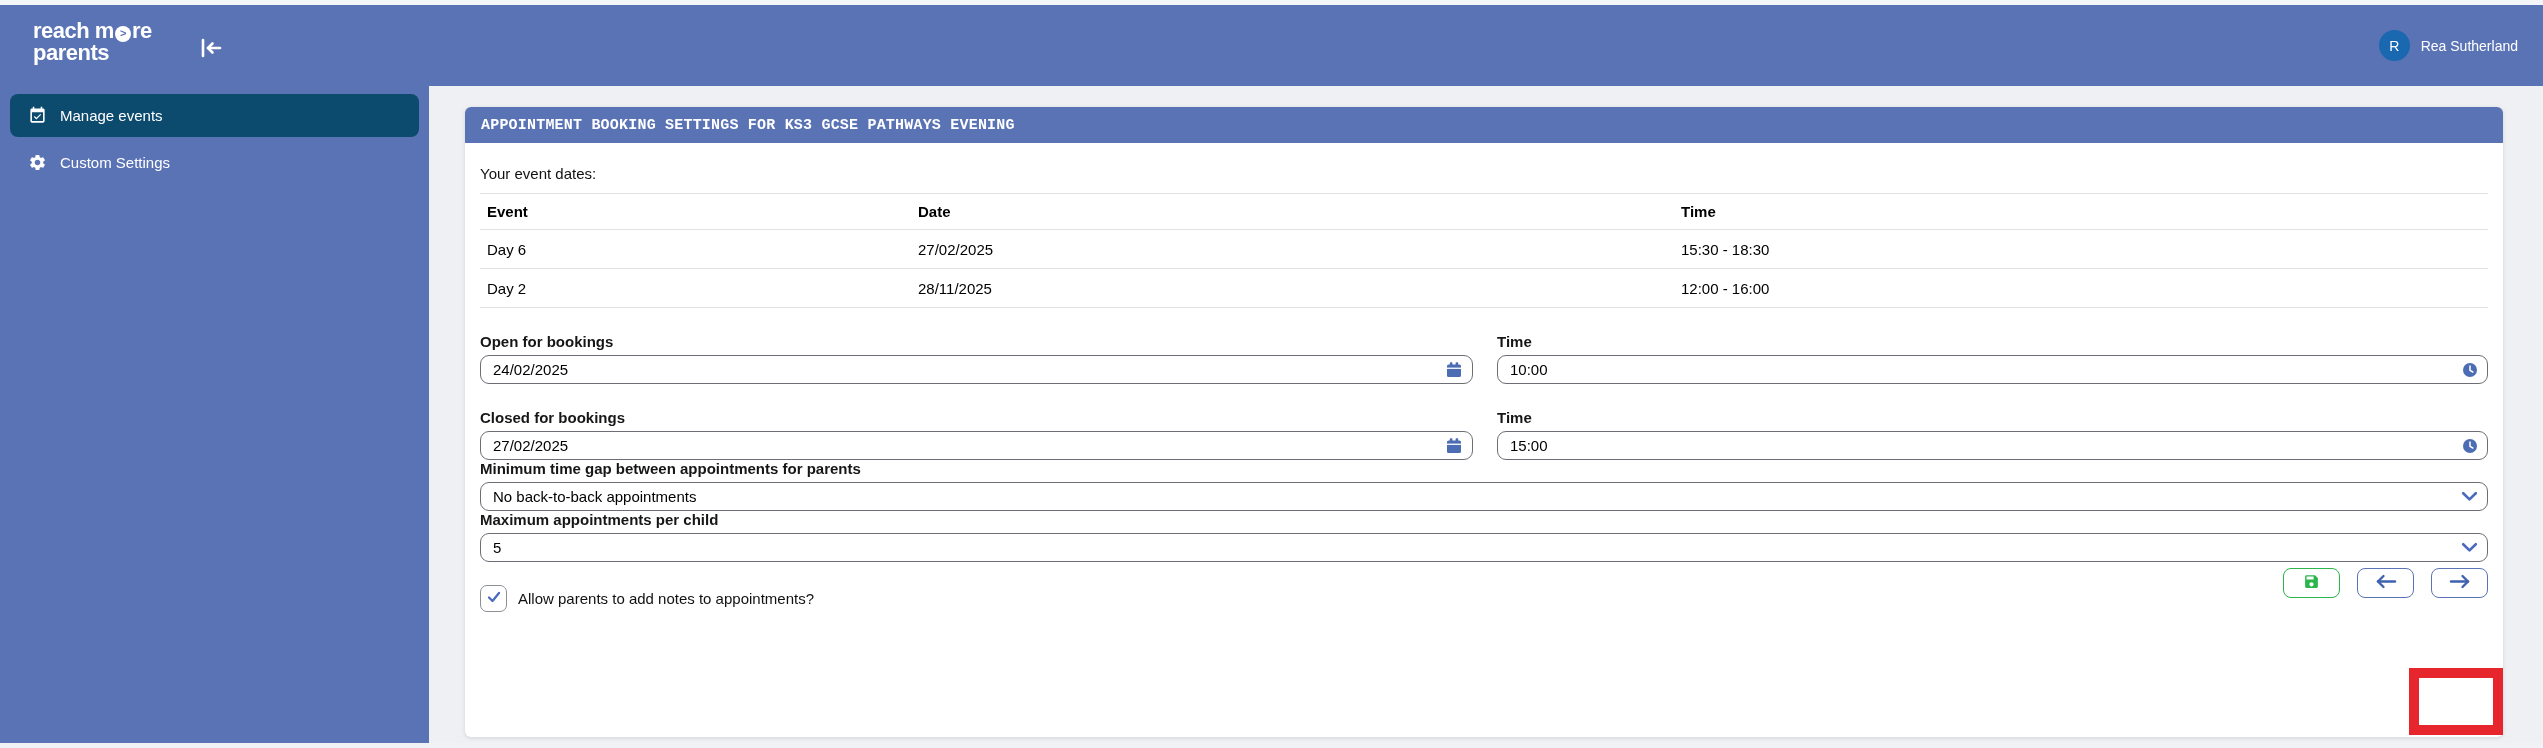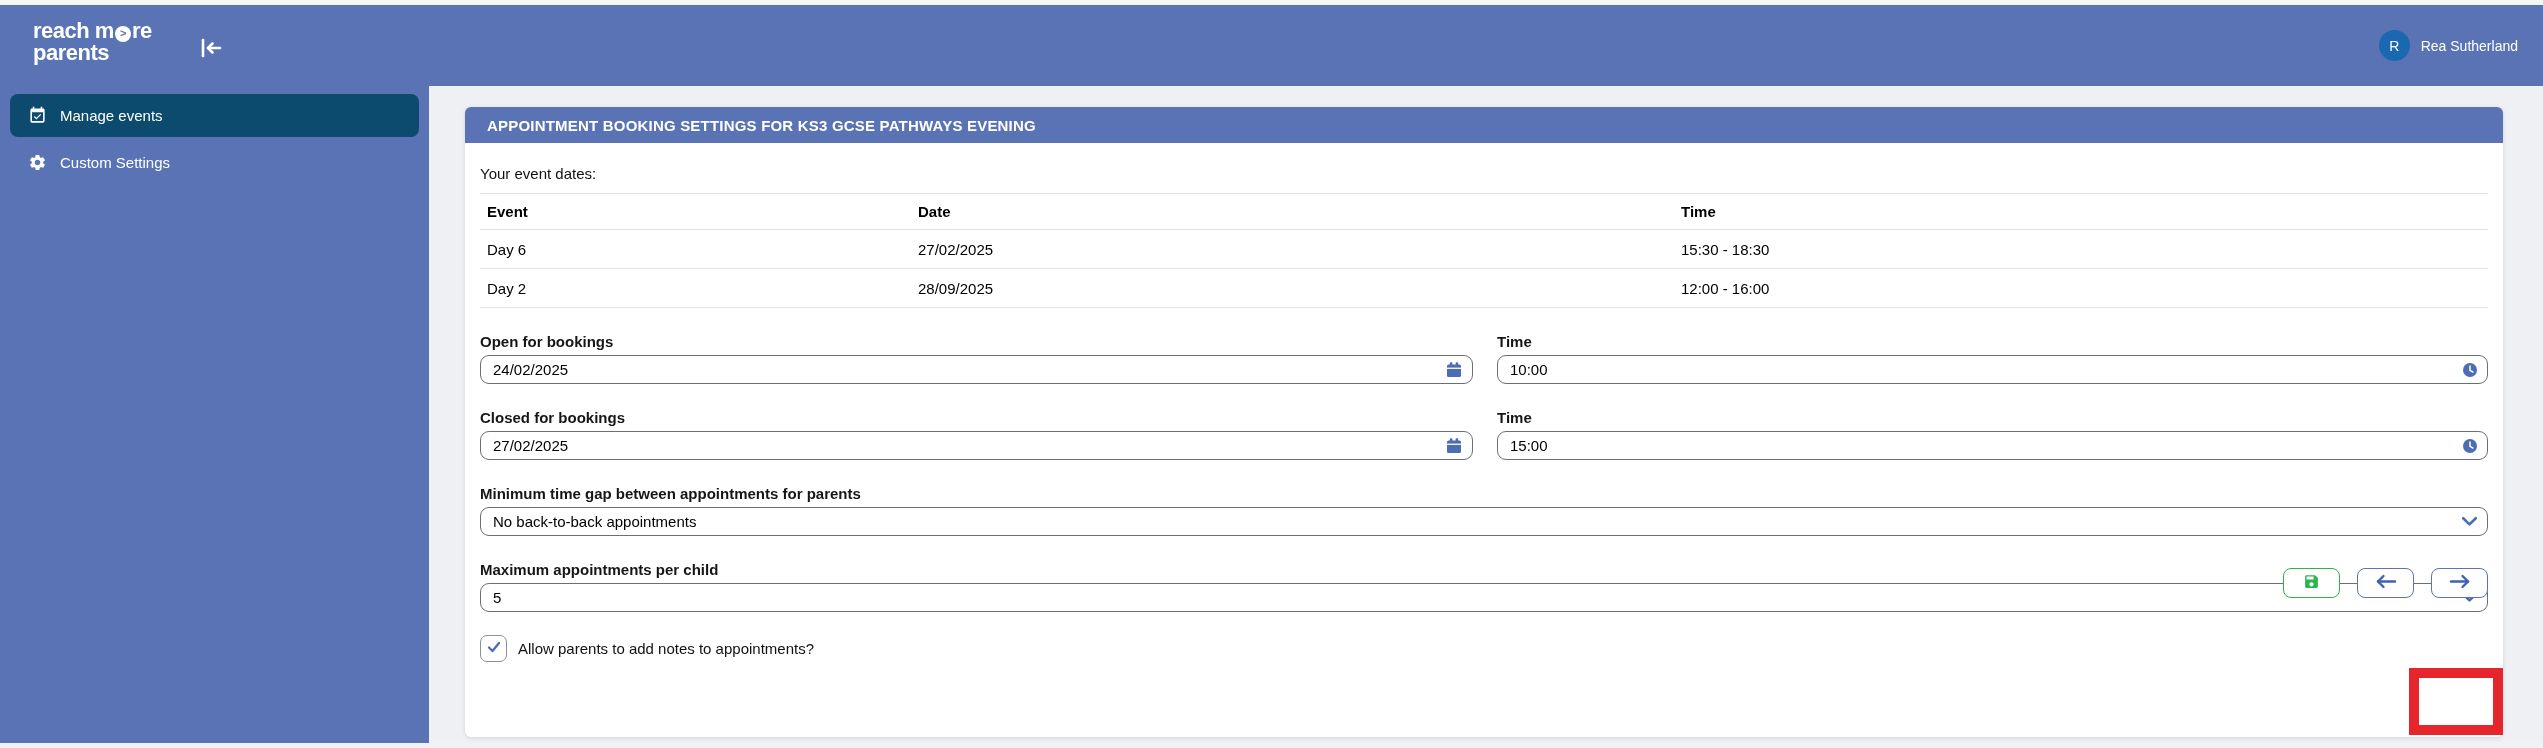--- a/index.html
+++ b/index.html
@@ -21,39 +21,39 @@
   
   .sidebar{position:absolute;top:86px;left:0;width:429px;bottom:5px;background:#5a73b4;}
   .side-item{margin:8px 10px 0 10px;height:43px;display:flex;align-items:center;gap:13px;color:#fff;font-size:15px;border-radius:8px;padding-left:17px;cursor:pointer;}
   .side-item.active{background:#0c4a6e;}
   .side-item.plain{height:38px;margin-top:6px;}
   .side-icon{width:20px;height:20px;display:flex;align-items:center;justify-content:center;}
   
   .panel{position:absolute;left:465px;top:107px;width:2038px;height:630px;background:#fff;border-radius:6px;
          box-shadow:0 1px 4px rgba(0,0,0,.12);}
   .panel-header{height:36px;background:#5a73b4;border-radius:6px 6px 0 0;display:flex;align-items:center;
-                padding:0 22px;color:#fff;font-weight:bold;font-size:15px;letter-spacing:.2px;}
+                padding:0 16px;color:#fff;font-weight:bold;font-size:15px;letter-spacing:.2px;font-family:Liberation Mono, monospace;}
   .panel-body{position:relative;height:474px;padding:0 15px;box-sizing:border-box;}
   .intro{padding-top:23px;font-size:15px;line-height:15px;color:#111;}
   
   .events-table{margin-top:12px;border-top:1px solid #e0e2e6;}
   .t-row{display:grid;grid-template-columns:431px 763px 1fr;align-items:center;border-bottom:1px solid #e0e2e6;font-size:15px;color:#000;}
   .t-row > div{padding-left:7px;}
   .t-head{height:35px;font-weight:bold;}
   .t-data{height:38px;}
   
   .field-row{display:flex;gap:24px;margin-top:25px;}
   .fcol-date{width:993px;}
   .fcol-time{flex:1;}
   .flabel{font-size:15px;color:#161616;margin-bottom:5px;font-weight:bold;}
   .finput{height:29px;border:1.5px solid #6b6f75;border-radius:9px;background:#fff;display:flex;align-items:center;
           padding:0 9px 0 12px;font-size:15px;color:#000;box-sizing:border-box;cursor:text;}
   .finput .grow{flex:1;}
   .icon-btn{display:flex;align-items:center;justify-content:center;cursor:pointer;}
-  .select-group{margin-top:25px;}
+  .select-group{}
   .checkbox-row{margin-top:23px;display:flex;align-items:center;gap:11px;}
   .checkbox{width:27px;height:27px;border:1.5px solid #8b9097;border-radius:7px;box-sizing:border-box;background:#fff;
             display:flex;align-items:center;justify-content:center;cursor:pointer;}
   .cb-label{font-size:15px;color:#111;}
   
   .buttons-row{position:absolute;right:15px;bottom:19px;display:flex;align-items:center;gap:17px;}
   .btn{width:57px;height:30px;border-radius:8px;background:#fff;display:flex;align-items:center;justify-content:center;
        box-sizing:border-box;cursor:pointer;padding:0;}
   .btn-save{border:1.5px solid #2bb54a;}
   .btn-nav{border:1.5px solid #5b74b8;}
@@ -116,21 +116,21 @@
         <div>Date</div>
         <div>Time</div>
       </div>
       <div class="t-row t-data">
         <div>Day 6</div>
         <div>27/02/2025</div>
         <div>15:30 - 18:30</div>
       </div>
       <div class="t-row t-data">
         <div>Day 2</div>
-        <div>28/09/2025</div>
+        <div>28/11/2025</div>
         <div>12:00 - 16:00</div>
       </div>
     </div>
 
     <div class="field-row">
       <div class="fcol-date">
         <div class="flabel">Open for bookings</div>
         <div class="finput">
           <span class="grow">24/02/2025</span>
           <span class="icon-btn">

